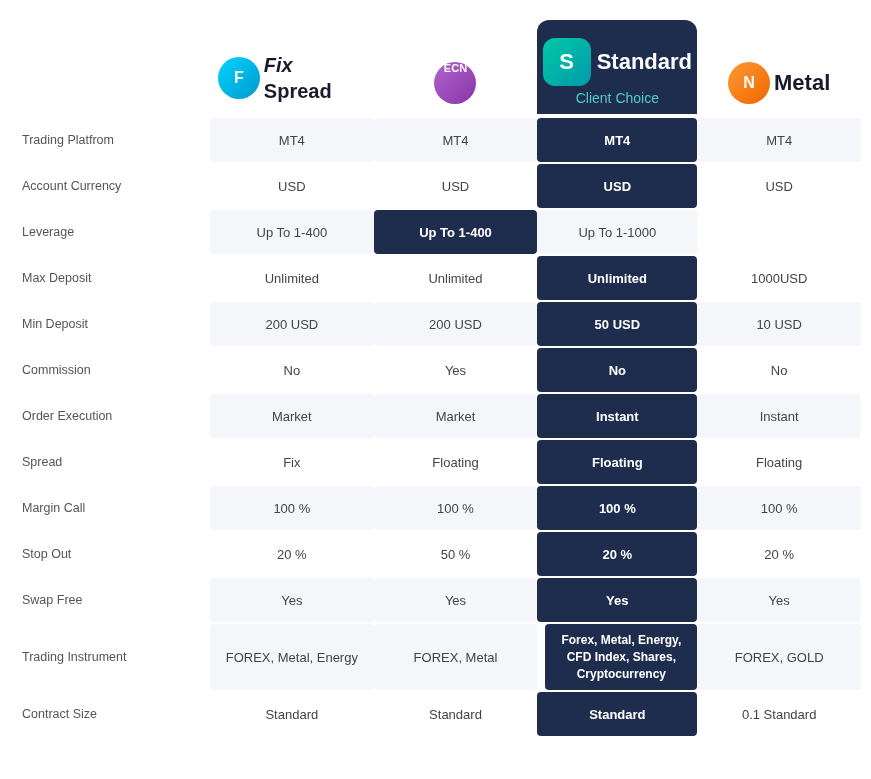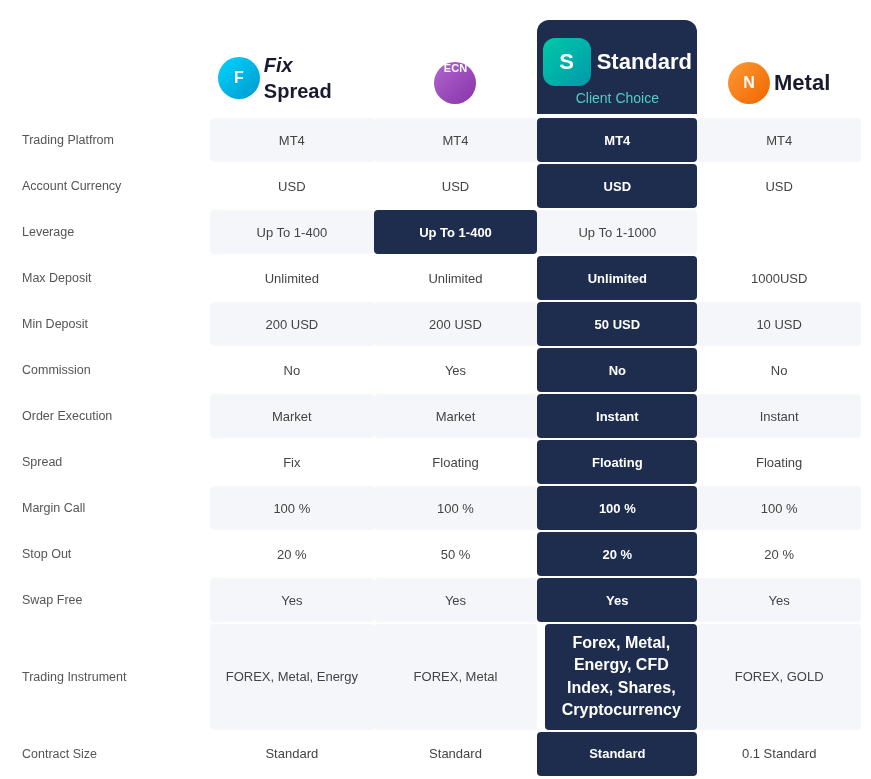--- a/index.html
+++ b/index.html
@@ -237,21 +237,21 @@
           <div class="cell label-col">Swap Free</div>
           <div class="cell regular" style="background: rgb(244, 246, 249); border-radius: 4px;">Yes</div>
           <div class="cell regular" style="background: rgb(244, 246, 249); border-radius: 4px;">Yes</div>
           <div class="cell standard-col">Yes</div>
           <div class="cell regular" style="background: rgb(244, 246, 249); border-radius: 4px;">Yes</div>
         </div>
         <div class="data-row">
           <div class="cell label-col">Trading Instrument</div>
           <div class="cell regular" style="background: rgb(244, 246, 249); border-radius: 4px;">FOREX, Metal, Energy</div>
           <div class="cell regular" style="background: rgb(244, 246, 249); border-radius: 4px;">FOREX, Metal</div>
-          <div class="cell standard-col" style="line-height: 1.4; font-size: 16px; margin-left: 8px;">Forex, Metal, Energy, CFD Index, Shares, Cryptocurrency</div>
+          <div class="cell standard-col" style="line-height: 1.4; font-size: 12px; margin-left: 8px;">Forex, Metal, Energy, CFD Index, Shares, Cryptocurrency</div>
           <div class="cell regular" style="background: rgb(244, 246, 249); border-radius: 4px;">FOREX, GOLD</div>
         </div>
         <div class="data-row">
           <div class="cell label-col">Contract Size</div>
           <div class="cell regular" style="background: rgb(255, 255, 255); border-radius: 4px;">Standard</div>
           <div class="cell regular" style="background: rgb(255, 255, 255); border-radius: 4px;">Standard</div>
           <div class="cell standard-col">Standard</div>
           <div class="cell regular" style="background: rgb(255, 255, 255); border-radius: 4px;">0.1 Standard</div>
         </div>
       </div>

